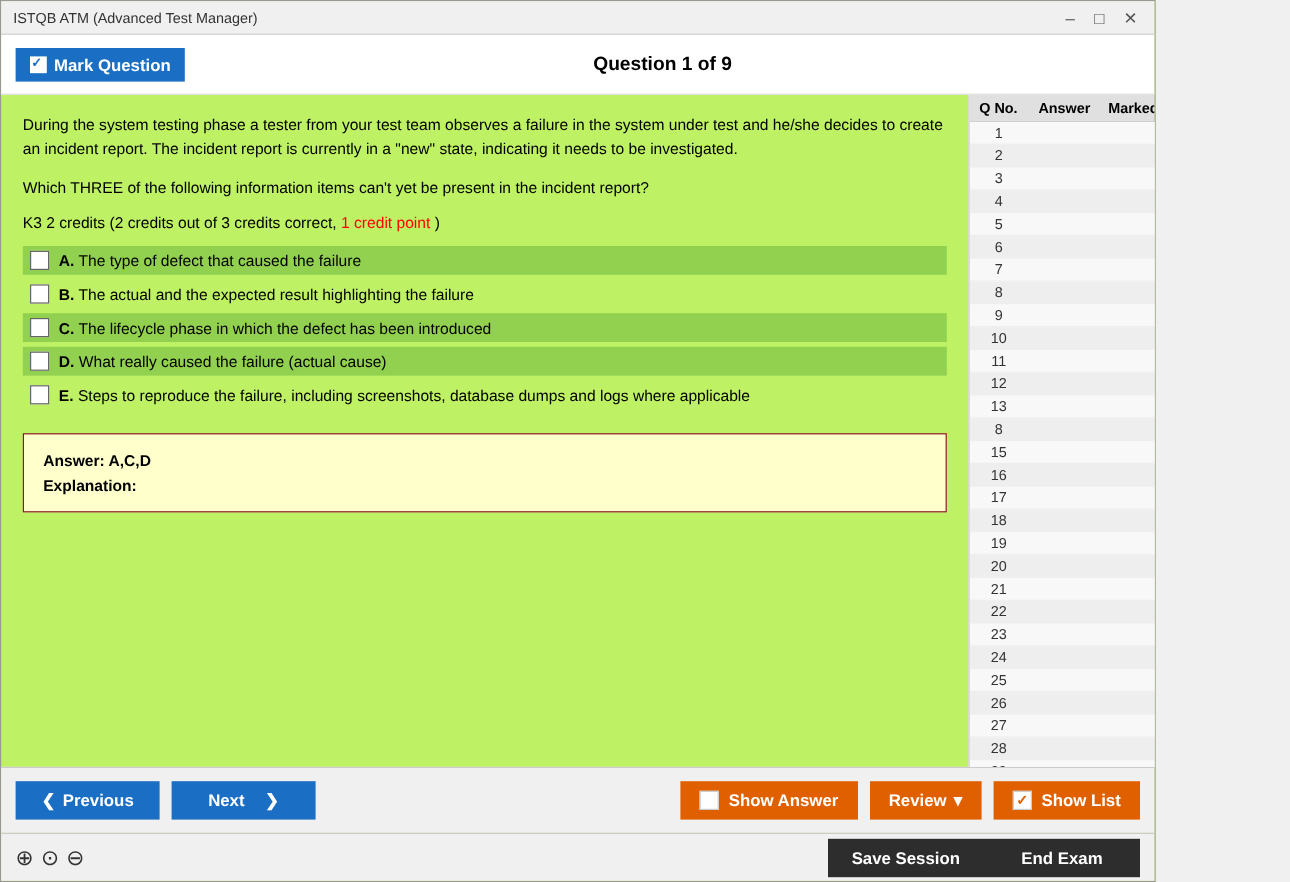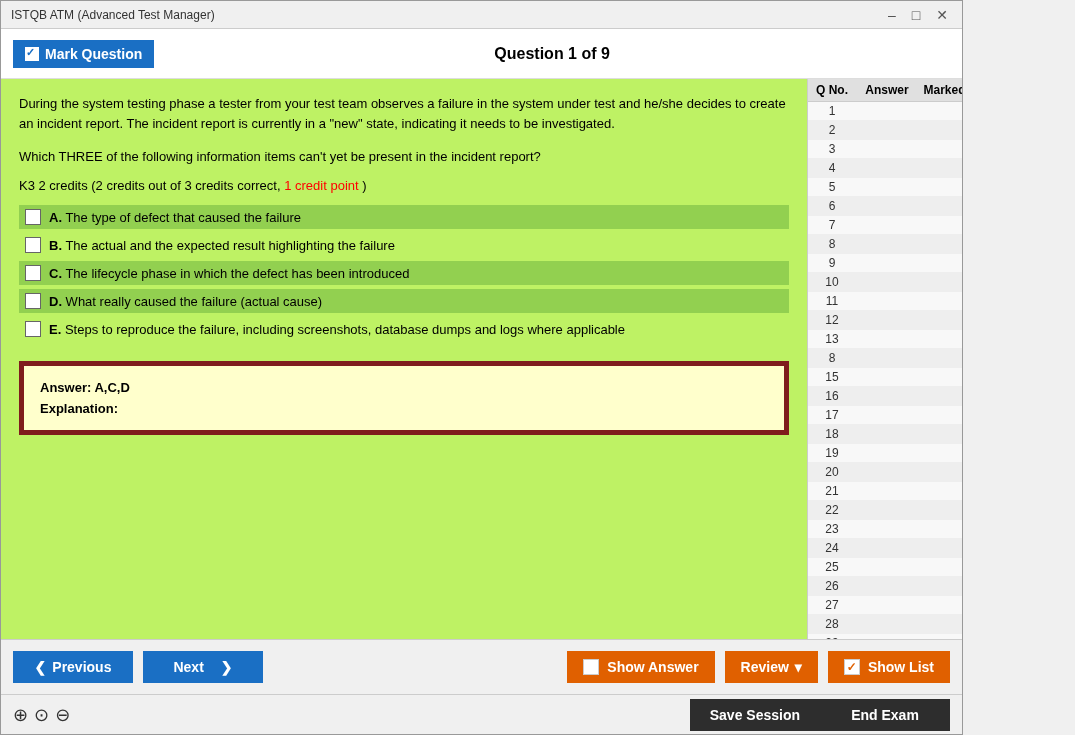--- a/index.html
+++ b/index.html
@@ -27,21 +27,21 @@
     .credits-text { font-size: 13px; color: #000; margin-top: 4px; }
     .credits-text .red { color: red; }
 
     .options-container { display: flex; flex-direction: column; gap: 4px; margin-top: 2px; }
     .option-row { display: flex; align-items: center; gap: 8px; padding: 4px 6px; }
     .option-row.highlighted-green { background: #92d050; }
     .option-checkbox { width: 16px; height: 16px; border: 1px solid #666; background: white; flex-shrink: 0; }
     .option-text { font-size: 13px; color: #000; }
     .option-text .opt-letter { font-weight: bold; }
 
-    .answer-box { background: #ffffcc; border: 5px solid #7f1d1d; padding: 14px 16px; margin-top: 10px; }
+    .answer-box { background: #ffffcc; border: 1px solid #7f1d1d; padding: 14px 16px; margin-top: 10px; }
     .answer-line { font-size: 13px; color: #000; font-weight: bold; margin-bottom: 6px; }
     .explanation-line { font-size: 13px; color: #000; font-weight: bold; }
 
     .sidebar { width: 155px; border-left: 1px solid #ccc; background: #f8f8f8; display: flex; flex-direction: column; }
     .sidebar-header { display: grid; grid-template-columns: 40px 70px 45px; background: #e0e0e0; border-bottom: 1px solid #ccc; padding: 4px 4px; font-size: 12px; font-weight: bold; }
     .sidebar-col { text-align: center; }
     .sidebar-list { flex: 1; overflow-y: scroll; }
     .sidebar-row { display: grid; grid-template-columns: 40px 70px 45px; padding: 2px 4px; border-bottom: 1px solid #eee; font-size: 12px; }
     .sidebar-row:nth-child(even) { background: #eeeeee; }
     .sidebar-row:nth-child(odd) { background: #f8f8f8; }

